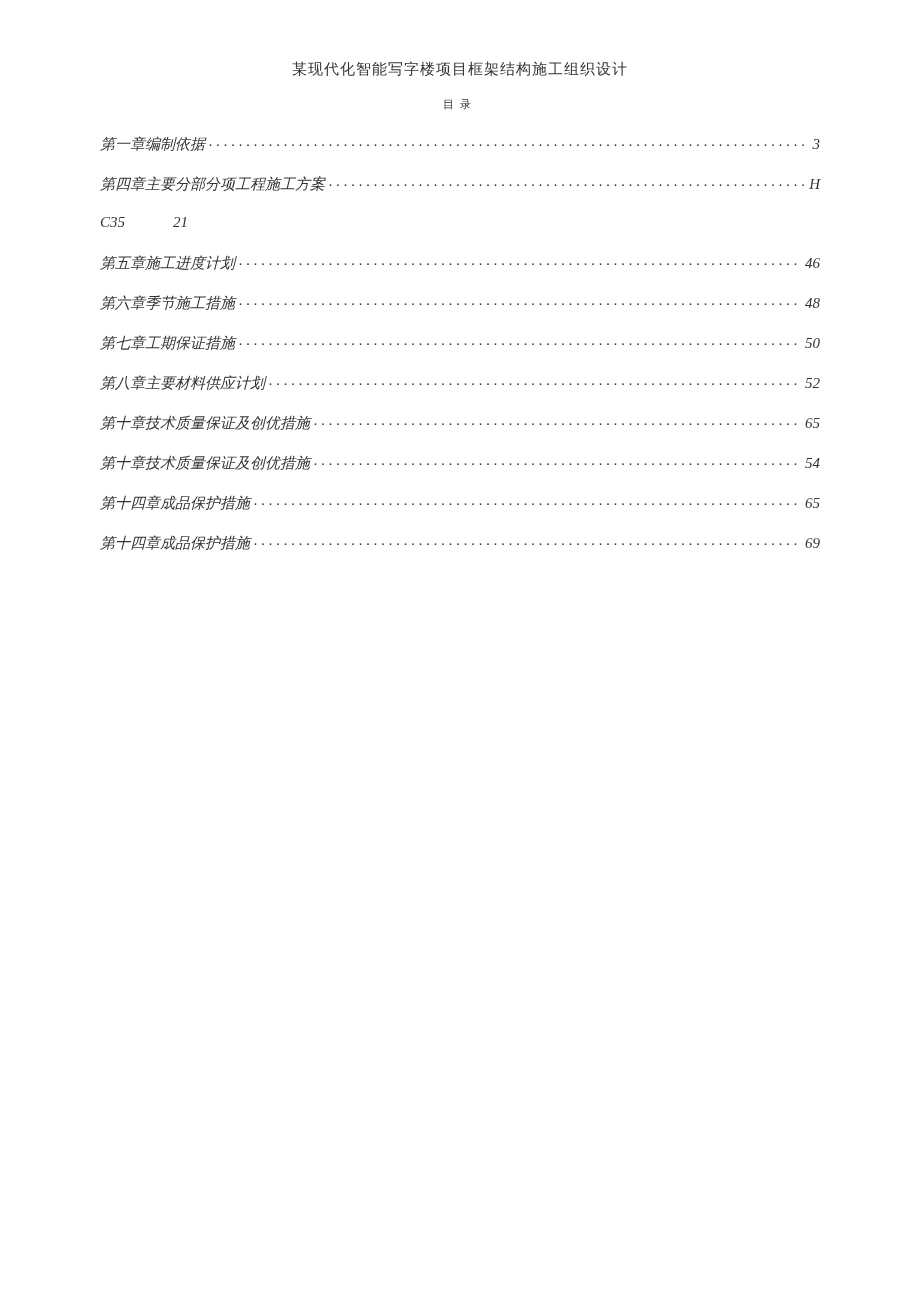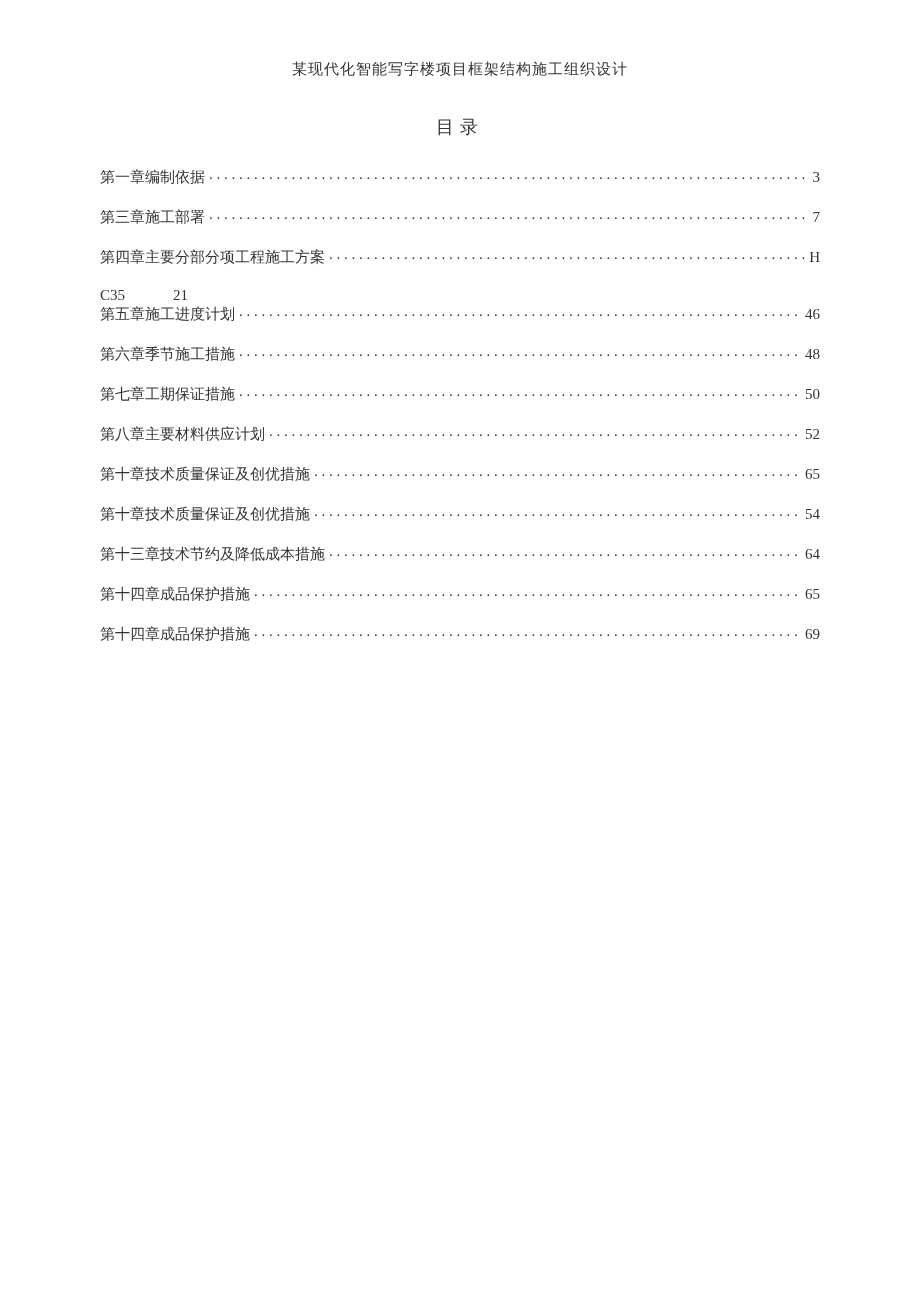--- a/index.html
+++ b/index.html
@@ -12,32 +12,33 @@
   .page {
     width: 920px;
     min-height: 1301px;
     padding: 60px 100px 0 100px;
     position: relative;
   }
   .header-title {
     text-align: center;
     font-size: 15px;
     color: #333333;
-    margin-bottom: 36px;
+    margin-bottom: 18px;
     letter-spacing: 1px;
   }
   .toc-heading {
     text-align: center;
-    font-size: 18px;
+    font-size: 11px;
     color: #333333;
-    margin-bottom: 28px;
+    margin-bottom: 22px;
     letter-spacing: 6px;
   }
   .toc-list {
     width: 100%;
+    font-style: italic;
   }
   .toc-row {
     display: flex;
     align-items: baseline;
     font-size: 15px;
     color: #333333;
     line-height: 1;
     margin-bottom: 22px;
     white-space: nowrap;
   }
@@ -58,45 +59,41 @@
     top: 0;
     letter-spacing: 0px;
     color: #333333;
   }
   .toc-page {
     flex: 0 0 auto;
   }
   .plain-row {
     font-size: 15px;
     color: #333333;
+    margin-bottom: 22px;
   }
   .plain-row .gap {
     display: inline-block;
     width: 48px;
   }
 </style>
 </head>
 <body>
 
 <div class="page">
 
   <div class="header-title">某现代化智能写字楼项目框架结构施工组织设计</div>
 
   <div class="toc-heading">目录</div>
 
   <div class="toc-list" id="toc-list">
       <div class="toc-row">
         <span class="toc-label">第一章编制依据</span>
         <span class="toc-leader"></span>
         <span class="toc-page">3</span>
-      </div>
-      <div class="toc-row">
-        <span class="toc-label">第三章施工部署</span>
-        <span class="toc-leader"></span>
-        <span class="toc-page">7</span>
       </div>
       <div class="toc-row">
         <span class="toc-label">第四章主要分部分项工程施工方案 </span>
         <span class="toc-leader"></span>
         <span class="toc-page">H</span>
       </div>
       <div class="plain-row"><span>C35</span><span class="gap"></span><span>21</span></div>
       <div class="toc-row">
         <span class="toc-label">第五章施工进度计划</span>
         <span class="toc-leader"></span>
@@ -121,25 +118,20 @@
         <span class="toc-label">第十章技术质量保证及创优措施</span>
         <span class="toc-leader"></span>
         <span class="toc-page">65</span>
       </div>
       <div class="toc-row">
         <span class="toc-label">第十章技术质量保证及创优措施</span>
         <span class="toc-leader"></span>
         <span class="toc-page">54</span>
       </div>
       <div class="toc-row">
-        <span class="toc-label">第十三章技术节约及降低成本措施</span>
-        <span class="toc-leader"></span>
-        <span class="toc-page">64</span>
-      </div>
-      <div class="toc-row">
         <span class="toc-label">第十四章成品保护措施</span>
         <span class="toc-leader"></span>
         <span class="toc-page">65</span>
       </div>
       <div class="toc-row">
         <span class="toc-label">第十四章成品保护措施</span>
         <span class="toc-leader"></span>
         <span class="toc-page">69</span>
       </div>
     </div>

